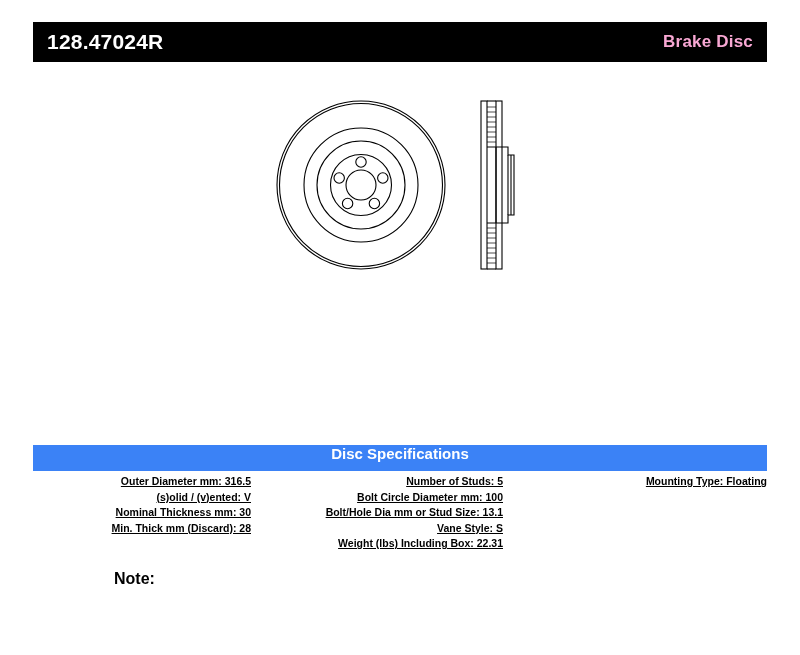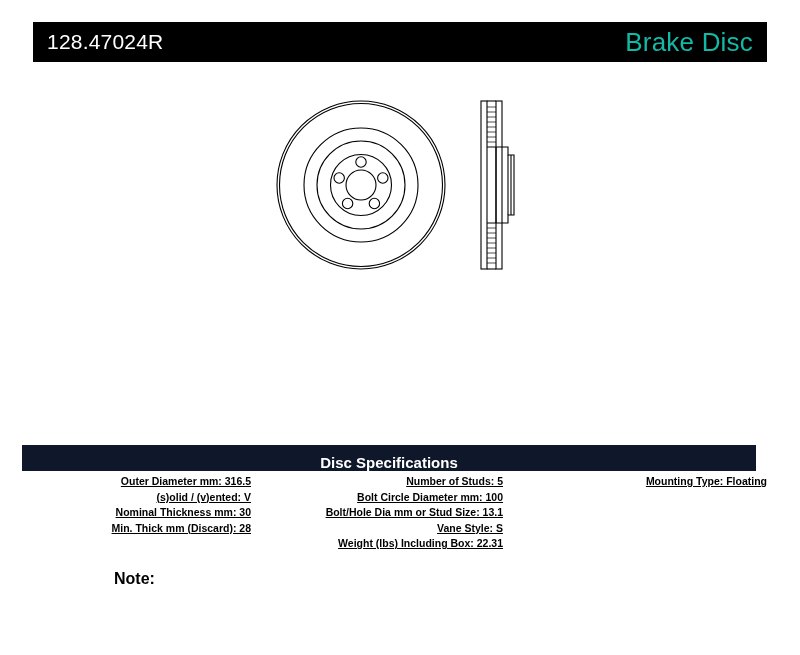--- a/index.html
+++ b/index.html
@@ -26,49 +26,49 @@
     background: #000000;
     display: flex;
     align-items: center;
     justify-content: space-between;
     box-sizing: border-box;
     padding: 0 14px;
   }
   .header-title {
     color: #ffffff;
     font-size: 21px;
-    font-weight: normal;
+    font-weight: bold;
     letter-spacing: 0.2px;
   }
   .header-category {
-    color: #14b8a6;
-    font-size: 26px;
-    font-weight: normal;
+    color: #f9a8d4;
+    font-size: 17px;
+    font-weight: bold;
     letter-spacing: 0.2px;
   }
 
   
   .drawing-area {
     position: absolute;
     left: 260px;
     top: 85px;
     width: 290px;
     height: 210px;
   }
 
   
   .spec-bar {
     position: absolute;
-    left: 22px;
+    left: 33px;
     top: 445px;
     width: 734px;
     height: 26px;
-    background: #0f172a;
+    background: #3b82f6;
     display: flex;
-    align-items: flex-end;
+    align-items: flex-start;
     justify-content: center;
   }
   .spec-bar-title {
     color: #ffffff;
     font-size: 15px;
     font-weight: bold;
   }
 
   
   .spec-columns {

